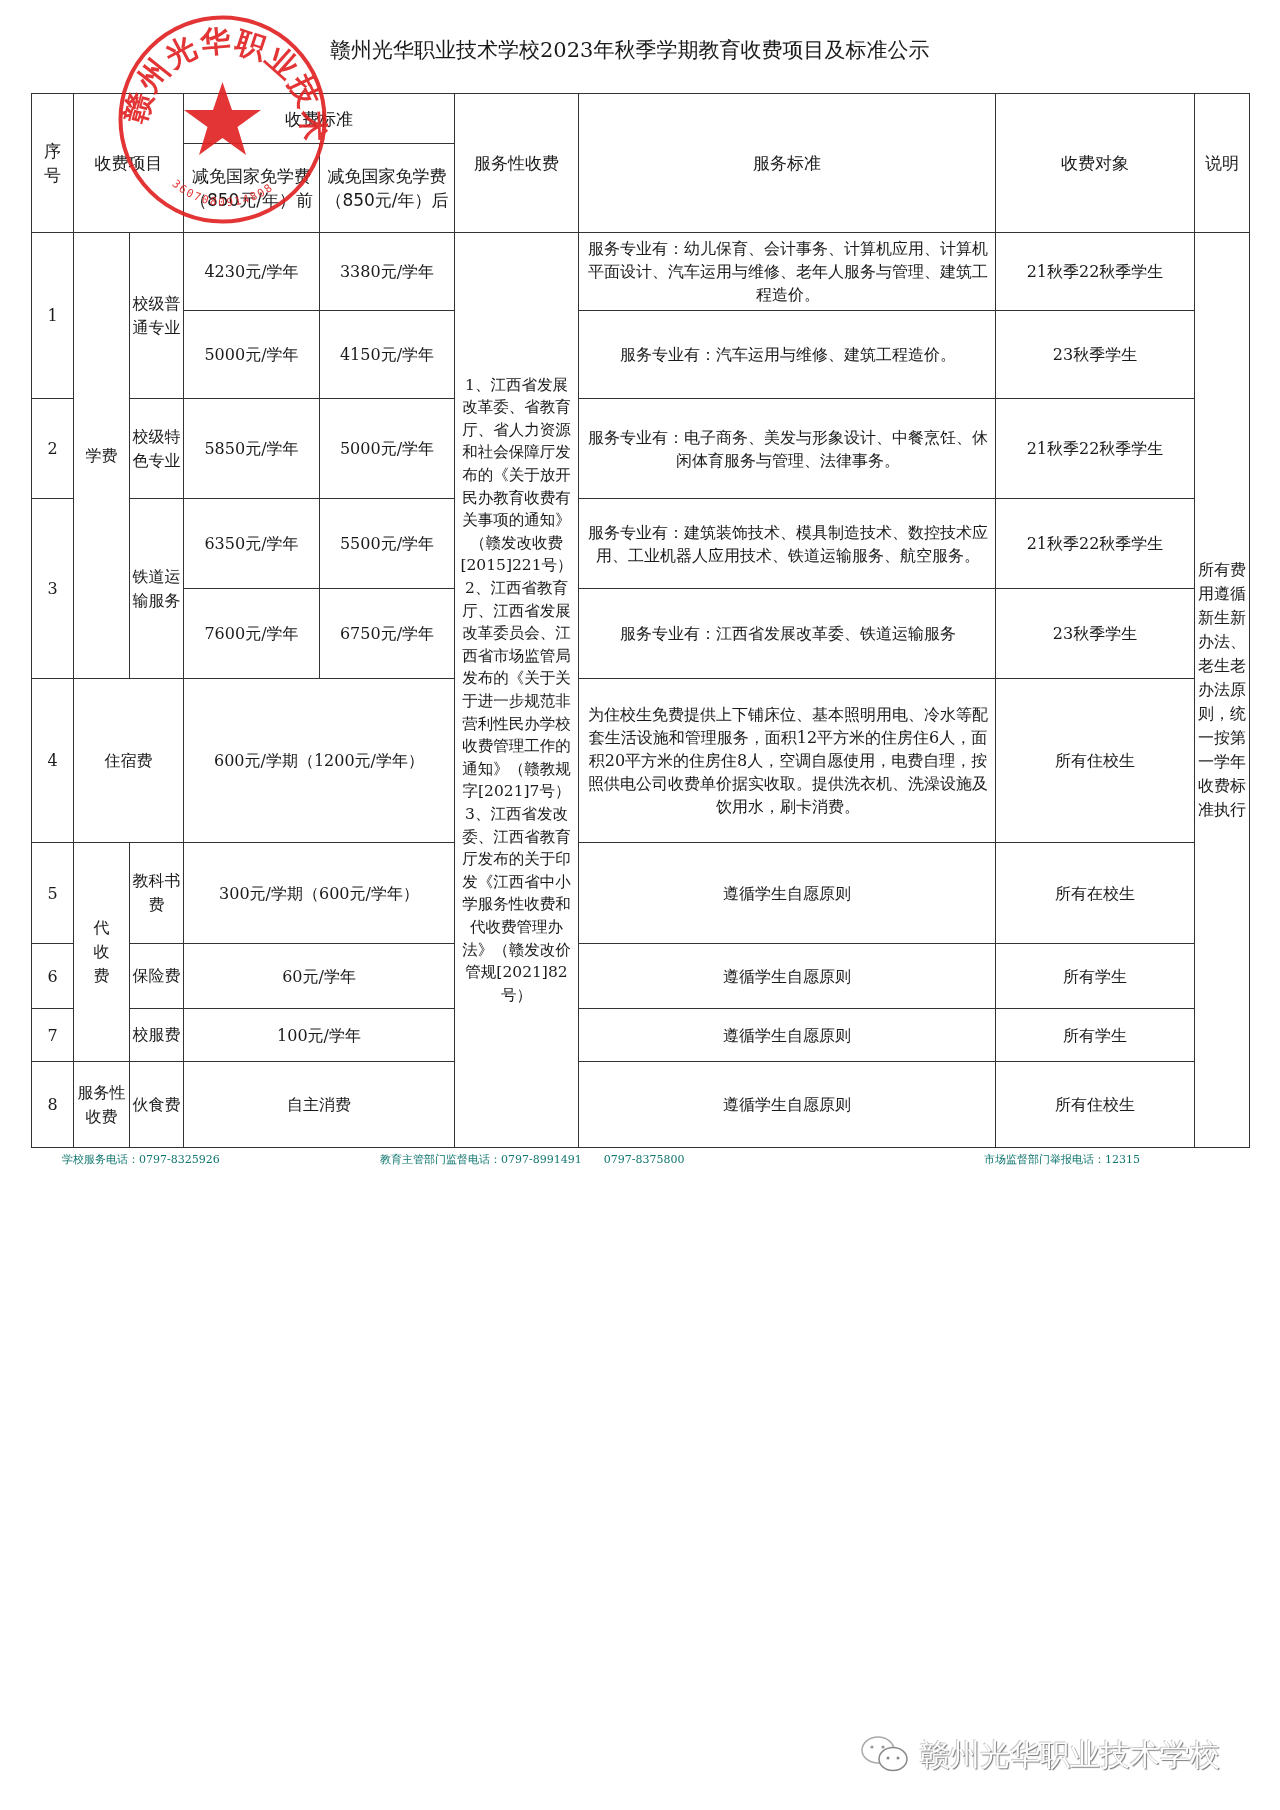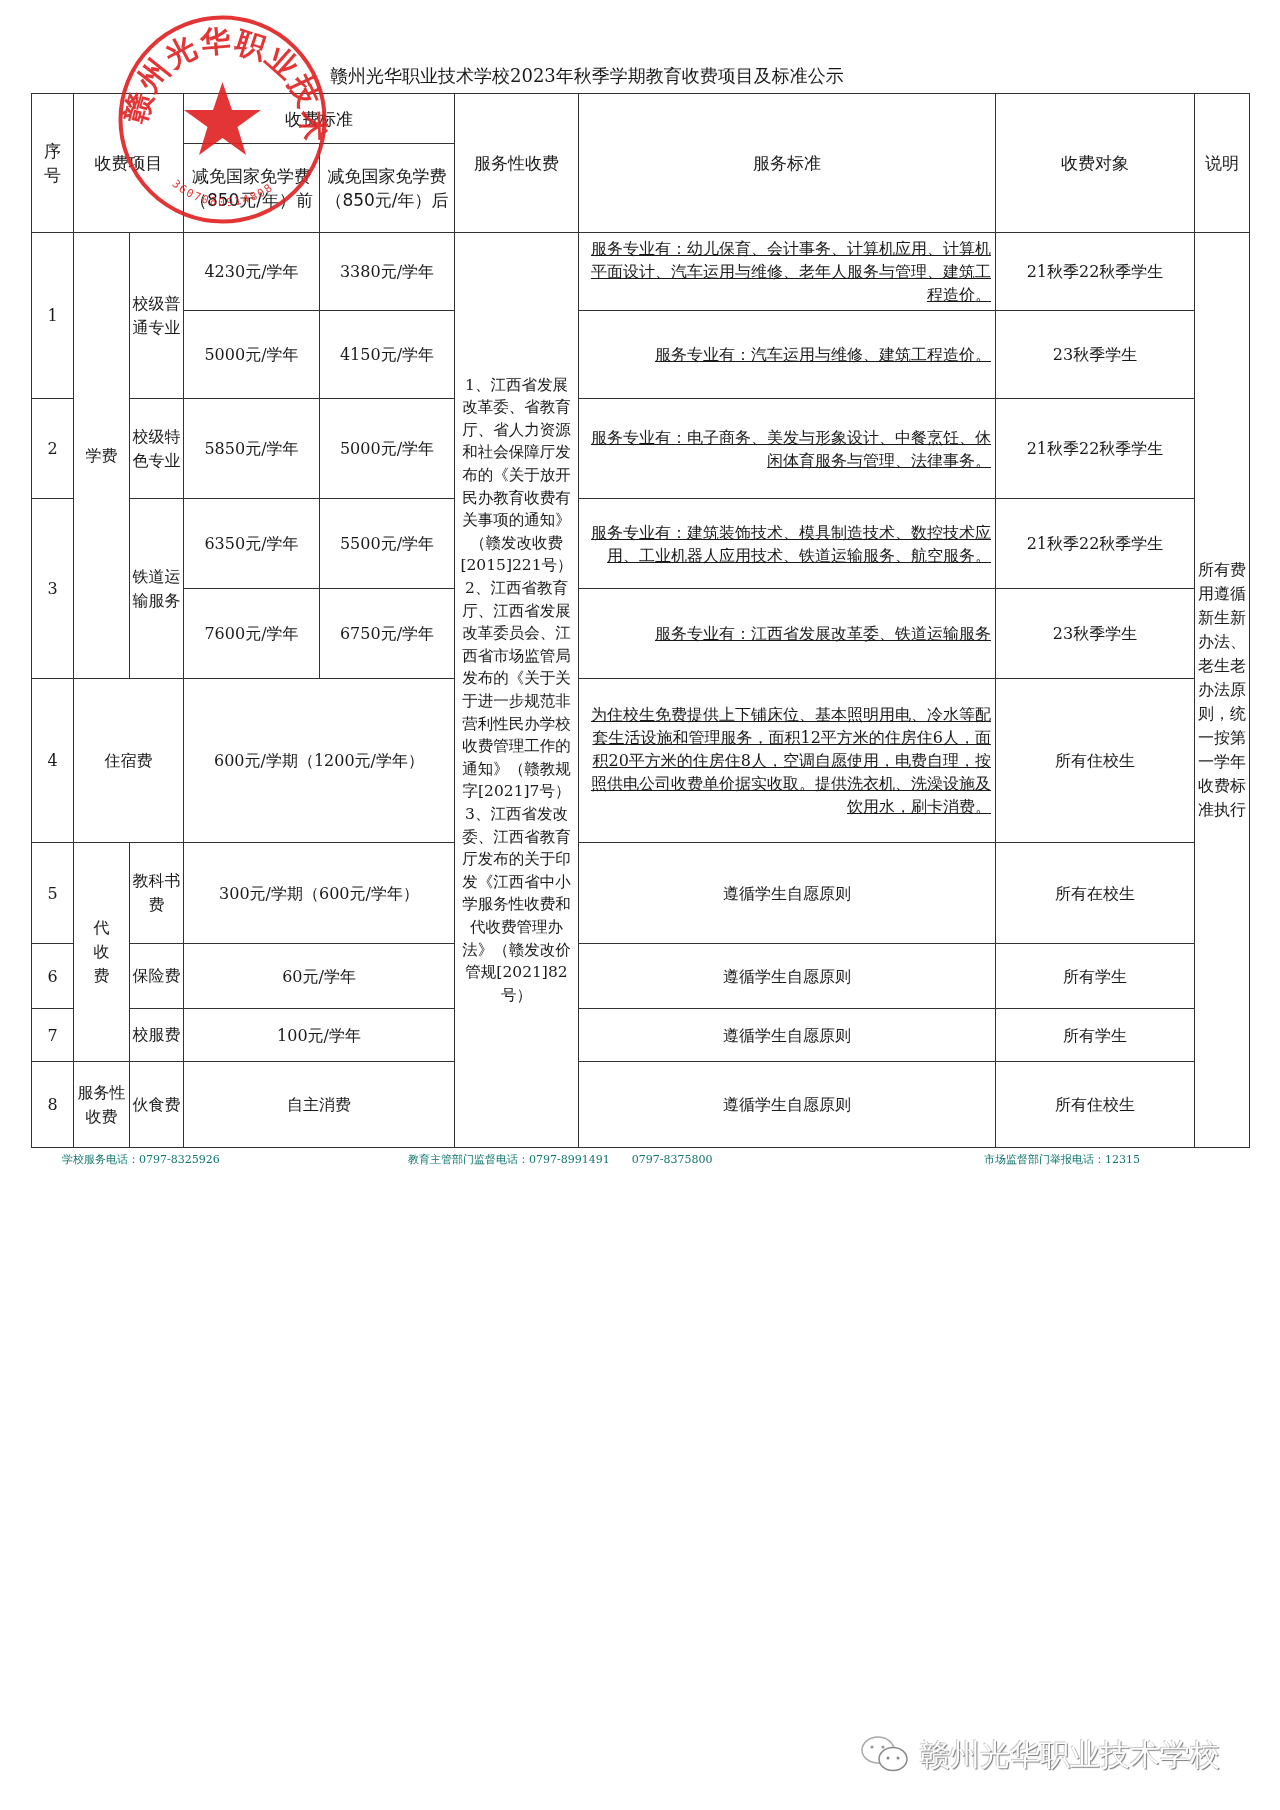--- a/index.html
+++ b/index.html
@@ -2,40 +2,40 @@
 <html><head>
 <meta charset="utf-8">
 <style>
   html, body { margin: 0; padding: 0; background: #ffffff; }
   body {
     width: 1280px; height: 1810px; position: relative; overflow: hidden;
     font-family: "DejaVu Serif", "Liberation Serif", serif;
     color: #1a1a1a;
   }
   .title {
-    position: absolute; left: 330px; top: 64px;
-    font-size: 18px; letter-spacing: 0px; white-space: nowrap;
+    position: absolute; left: 330px; top: 36px;
+    font-size: 21px; letter-spacing: 0px; white-space: nowrap;
   }
   table.fees {
     position: absolute; left: 31px; top: 93px;
     width: 1218px;
     border-collapse: collapse;
     table-layout: fixed;
     font-size: 16px;
   }
   table.fees td {
     border: 1.4px solid #333;
     text-align: center;
     vertical-align: middle;
     padding: 0 4px;
     line-height: 23px;
     overflow: hidden;
   }
   table.fees td.hdr { font-family: "DejaVu Sans", "Liberation Sans", sans-serif; font-size: 17px; line-height: 24px; text-align: center; }
-  table.fees td.left { text-align: right; padding-left: 6px; text-decoration: underline; }
+  table.fees td.left { text-align: center; padding-left: 6px; }
   table.fees td.narrow { padding: 0 2px; line-height: 24px; text-align: center; }
   table.fees td.basis { font-size: 15.5px; line-height: 22.6px; padding: 16px 3px; }
   .footer {
     position: absolute; top: 1152px; font-size: 11px; white-space: nowrap; color: #0f766e;
   }
   .stamp {
     position: absolute; left: 115px; top: 12px; width: 215px; height: 215px;
     pointer-events: none; opacity: 0.9;
   }
   .watermark {
@@ -161,21 +161,21 @@
     <td class="narrow">服务性收费</td>
     <td class="narrow">伙食费</td>
     <td colspan="2">自主消费</td>
     <td>遵循学生自愿原则</td>
     <td>所有住校生</td>
   </tr>
 </tbody>
   </table>
 
 <div class="footer" style="left:62px">学校服务电话：0797-8325926</div>
-<div class="footer" style="left:408px">教育主管部门监督电话：0797-8991491　　0797-8375800</div>
+<div class="footer" style="left:380px">教育主管部门监督电话：0797-8991491　　0797-8375800</div>
 <div class="footer" style="left:984px">市场监督部门举报电话：12315</div>
 
 <svg class="stamp" viewBox="0 0 215 215">
   <defs>
     <path id="arcTop" d="M 30 118 A 78 78 0 1 1 188 118"></path>
     <path id="arcBot" d="M 52 168 A 78 78 0 0 0 168 168"></path>
   </defs>
   <circle cx="107.5" cy="107.5" r="102" fill="none" stroke="#e02020" stroke-width="4"></circle>
   <text font-size="30" fill="#e02020" font-family="DejaVu Sans, sans-serif" font-weight="bold" letter-spacing="2">
     <textPath href="#arcTop" startOffset="2%">赣州光华职业技术学校</textPath>

